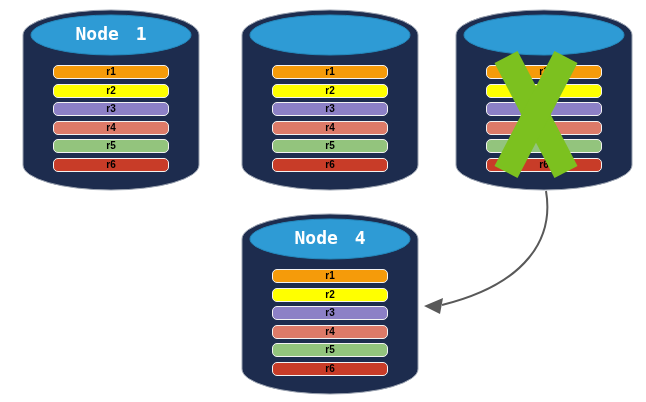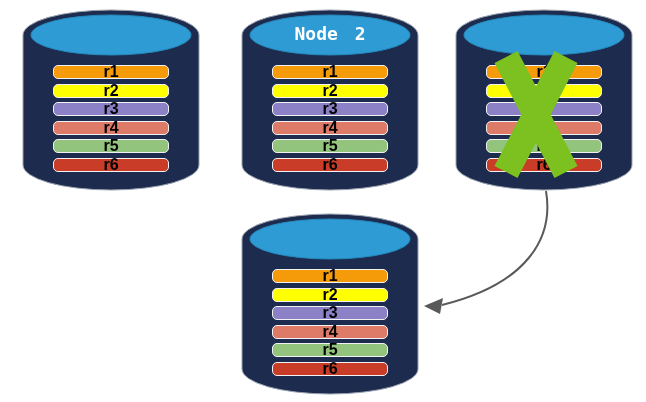--- a/index.html
+++ b/index.html
@@ -26,52 +26,52 @@
     color:#ffffff;font-family:"DejaVu Sans Mono",monospace;
     font-weight:bold;font-size:18px;word-spacing:6px;letter-spacing:0px;
   }
   .bars{
     position:absolute;left:31px;top:57px;width:116px;
     display:flex;flex-direction:column;gap:4.5px;
   }
   .bar{
     box-sizing:border-box;height:14px;border:1px solid #f2f2f2;
     border-radius:5px;text-align:center;line-height:12px;
-    font-size:16px;font-weight:bold;color:#000000;
+    font-size:10px;font-weight:bold;color:#000000;
   }
   #overlay{position:absolute;left:0;top:0;width:646px;height:402px;pointer-events:none;}
   .x-stroke{stroke:var(--c-x);stroke-width:26;stroke-linecap:butt;}
   .arrow-line{stroke:var(--c-arrow);stroke-width:2;fill:none;}
   .arrow-head{fill:var(--c-arrow);stroke:none;}
 </style>
 </head>
 <body>
 
 <div id="canvas">
 
   <div class="node pos-node-1">
       <svg class="cyl" viewBox="0 0 178 184" aria-hidden="true">
         <path class="cyl-body" d="M1,27 A88,25 0 0 1 177,27 L177,157 A88,25 0 0 1 1,157 Z"></path>
         <ellipse class="cyl-top" cx="89" cy="27" rx="80" ry="20"></ellipse>
       </svg>
+      <div class="node-title" style="color: rgb(255, 255, 255);">Node 1</div>
       <div class="bars">
         <div class="bar" style="background: rgb(245, 155, 10);"><span style="color: rgb(0, 0, 0);">r1</span></div>
         <div class="bar" style="background: rgb(255, 255, 0);"><span style="color: rgb(0, 0, 0);">r2</span></div>
         <div class="bar" style="background: rgb(140, 128, 198);"><span style="color: rgb(0, 0, 0);">r3</span></div>
         <div class="bar" style="background: rgb(221, 122, 104);"><span style="color: rgb(0, 0, 0);">r4</span></div>
         <div class="bar" style="background: rgb(147, 196, 125);"><span style="color: rgb(0, 0, 0);">r5</span></div>
         <div class="bar" style="background: rgb(200, 60, 40);"><span style="color: rgb(0, 0, 0);">r6</span></div>
       </div>
     </div>
     <div class="node pos-node-2">
       <svg class="cyl" viewBox="0 0 178 184" aria-hidden="true">
         <path class="cyl-body" d="M1,27 A88,25 0 0 1 177,27 L177,157 A88,25 0 0 1 1,157 Z"></path>
         <ellipse class="cyl-top" cx="89" cy="27" rx="80" ry="20"></ellipse>
       </svg>
-      <div class="node-title" style="color: rgb(255, 255, 255);">Node 2</div>
       <div class="bars">
         <div class="bar" style="background: rgb(245, 155, 10);"><span style="color: rgb(0, 0, 0);">r1</span></div>
         <div class="bar" style="background: rgb(255, 255, 0);"><span style="color: rgb(0, 0, 0);">r2</span></div>
         <div class="bar" style="background: rgb(140, 128, 198);"><span style="color: rgb(0, 0, 0);">r3</span></div>
         <div class="bar" style="background: rgb(221, 122, 104);"><span style="color: rgb(0, 0, 0);">r4</span></div>
         <div class="bar" style="background: rgb(147, 196, 125);"><span style="color: rgb(0, 0, 0);">r5</span></div>
         <div class="bar" style="background: rgb(200, 60, 40);"><span style="color: rgb(0, 0, 0);">r6</span></div>
       </div>
     </div>
     <div class="node pos-node-3">
@@ -86,20 +86,21 @@
         <div class="bar" style="background: rgb(221, 122, 104);"><span style="color: rgb(0, 0, 0);">r4</span></div>
         <div class="bar" style="background: rgb(147, 196, 125);"><span style="color: rgb(0, 0, 0);">r5</span></div>
         <div class="bar" style="background: rgb(200, 60, 40);"><span style="color: rgb(0, 0, 0);">r6</span></div>
       </div>
     </div>
     <div class="node pos-node-4">
       <svg class="cyl" viewBox="0 0 178 184" aria-hidden="true">
         <path class="cyl-body" d="M1,27 A88,25 0 0 1 177,27 L177,157 A88,25 0 0 1 1,157 Z"></path>
         <ellipse class="cyl-top" cx="89" cy="27" rx="80" ry="20"></ellipse>
       </svg>
+      <div class="node-title" style="color: rgb(255, 255, 255);">Node 4</div>
       <div class="bars">
         <div class="bar" style="background: rgb(245, 155, 10);"><span style="color: rgb(0, 0, 0);">r1</span></div>
         <div class="bar" style="background: rgb(255, 255, 0);"><span style="color: rgb(0, 0, 0);">r2</span></div>
         <div class="bar" style="background: rgb(140, 128, 198);"><span style="color: rgb(0, 0, 0);">r3</span></div>
         <div class="bar" style="background: rgb(221, 122, 104);"><span style="color: rgb(0, 0, 0);">r4</span></div>
         <div class="bar" style="background: rgb(147, 196, 125);"><span style="color: rgb(0, 0, 0);">r5</span></div>
         <div class="bar" style="background: rgb(200, 60, 40);"><span style="color: rgb(0, 0, 0);">r6</span></div>
       </div>
     </div>
     <svg id="overlay" viewBox="0 0 646 402" aria-hidden="true">

